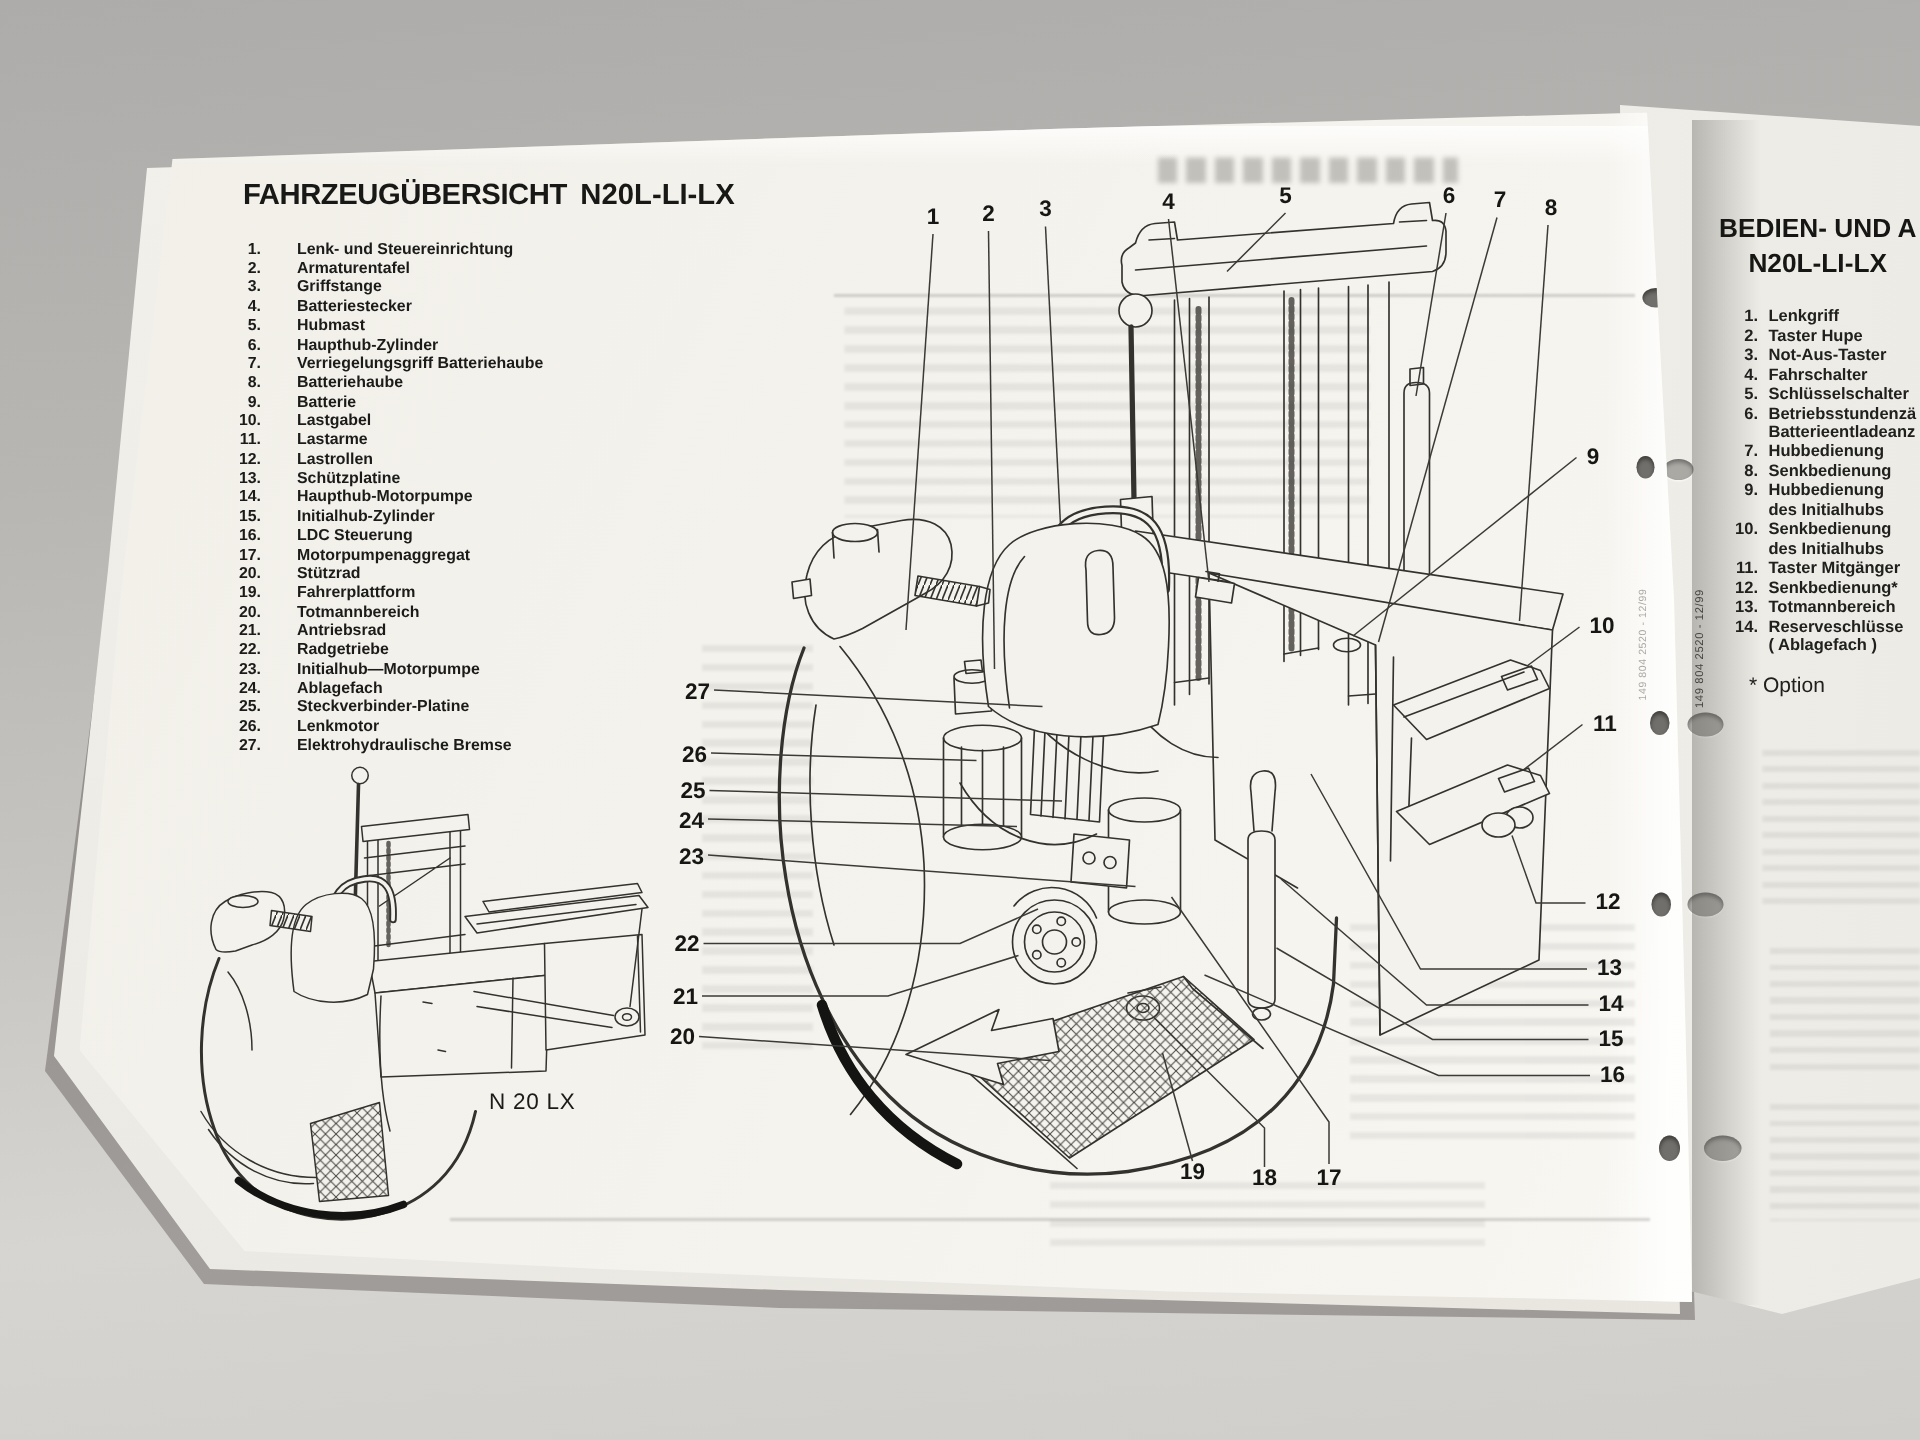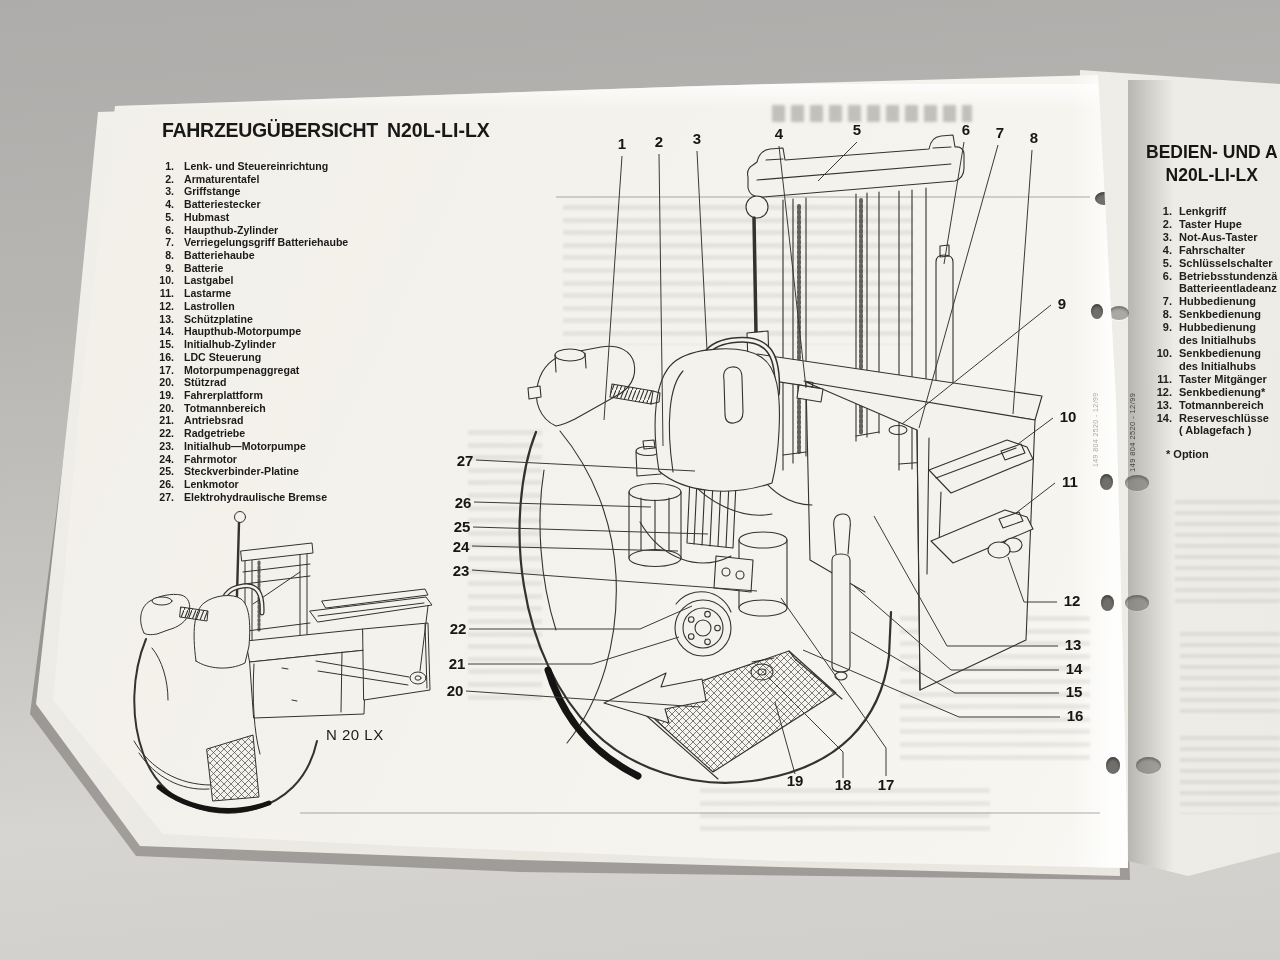--- a/index.html
+++ b/index.html
@@ -48,29 +48,29 @@
   .bleed.v{background:repeating-linear-gradient(180deg, rgba(40,40,40,.7) 0 4px, rgba(0,0,0,0) 4px 11px);}
   .bleed-heading{position:absolute; opacity:.32; filter:blur(1.6px);
     background:repeating-linear-gradient(90deg, rgba(60,58,54,.85) 0 13px, rgba(0,0,0,0) 13px 19px);}
   .bleed-rule{position:absolute; height:1.5px; background:#8a8882; opacity:.35; filter:blur(.6px);}
   
   #lp-heading{left:162px; top:119px; color:#181816; font-weight:bold; font-size:19.5px; letter-spacing:-.3px; white-space:nowrap;}
   #lp-heading .model{margin-left:9px; letter-spacing:0;}
   #lp-list{left:146px; top:160px; color:#1b1b19;}
   .lp-row{display:flex; height:12.72px; line-height:12.8px; font-size:10.6px; font-weight:bold;}
   .lp-row .num{width:28px; text-align:right; flex:none;}
-  .lp-row .lbl{margin-left:10px; white-space:pre;}
+  .lp-row .lbl{margin-left:24px; white-space:pre;}
   #variant-caption{left:326px; top:726px; font-size:15px; font-weight:normal; color:#1b1b19; letter-spacing:.5px;}
   #page-number{left:101px; top:788px; font-size:12.5px; font-weight:bold; color:#2a2a28; transform:skewX(-4deg);}
   #rp-heading{left:1146px; top:141px; color:#161614; font-weight:bold; font-size:17.5px; line-height:23px; white-space:nowrap;text-align:center;}
   #rp-list{left:1146px; top:205px; width:220px; color:#20201e;}
   .rp-row{display:flex; line-height:12.9px; font-size:11px; font-weight:bold;}
   .rp-row .num{width:26px; text-align:right; flex:none;}
   .rp-row .lbl{margin-left:7px; white-space:pre;}
-  #option-note{left:1166px; top:448px; font-size:11px; font-weight:bold; color:#20201e;}
+  #option-note{left:1166px; top:448px; font-size:14px; font-weight:normal; color:#20201e;}
   .vdoc{position:absolute; writing-mode:vertical-rl; transform:rotate(180deg);
     font-size:7.5px; color:#45433f; letter-spacing:.4px; height:96px; text-align:center;}
   #vdoc-left{left:1092px; top:382px; opacity:.45; filter:blur(.4px); font-size:7px;}
   #vdoc-right{left:1128px; top:384px;}
   
   #drawing-layer{left:0; top:0; width:1280px; height:960px; pointer-events:none;}
   svg text.callout{font-family:"Liberation Sans",sans-serif; font-size:15px; font-weight:bold; fill:#161614;}
 </style>
 </head>
 <body>
@@ -269,21 +269,21 @@
       <div class="lp-row">
           <span class="num">22.</span>
           <span class="lbl">Radgetriebe</span>
         </div>
       <div class="lp-row">
           <span class="num">23.</span>
           <span class="lbl">Initialhub—Motorpumpe</span>
         </div>
       <div class="lp-row">
           <span class="num">24.</span>
-          <span class="lbl">Fahrmotor</span>
+          <span class="lbl">Ablagefach</span>
         </div>
       <div class="lp-row">
           <span class="num">25.</span>
           <span class="lbl">Steckverbinder-Platine</span>
         </div>
       <div class="lp-row">
           <span class="num">26.</span>
           <span class="lbl">Lenkmotor</span>
         </div>
       <div class="lp-row">

